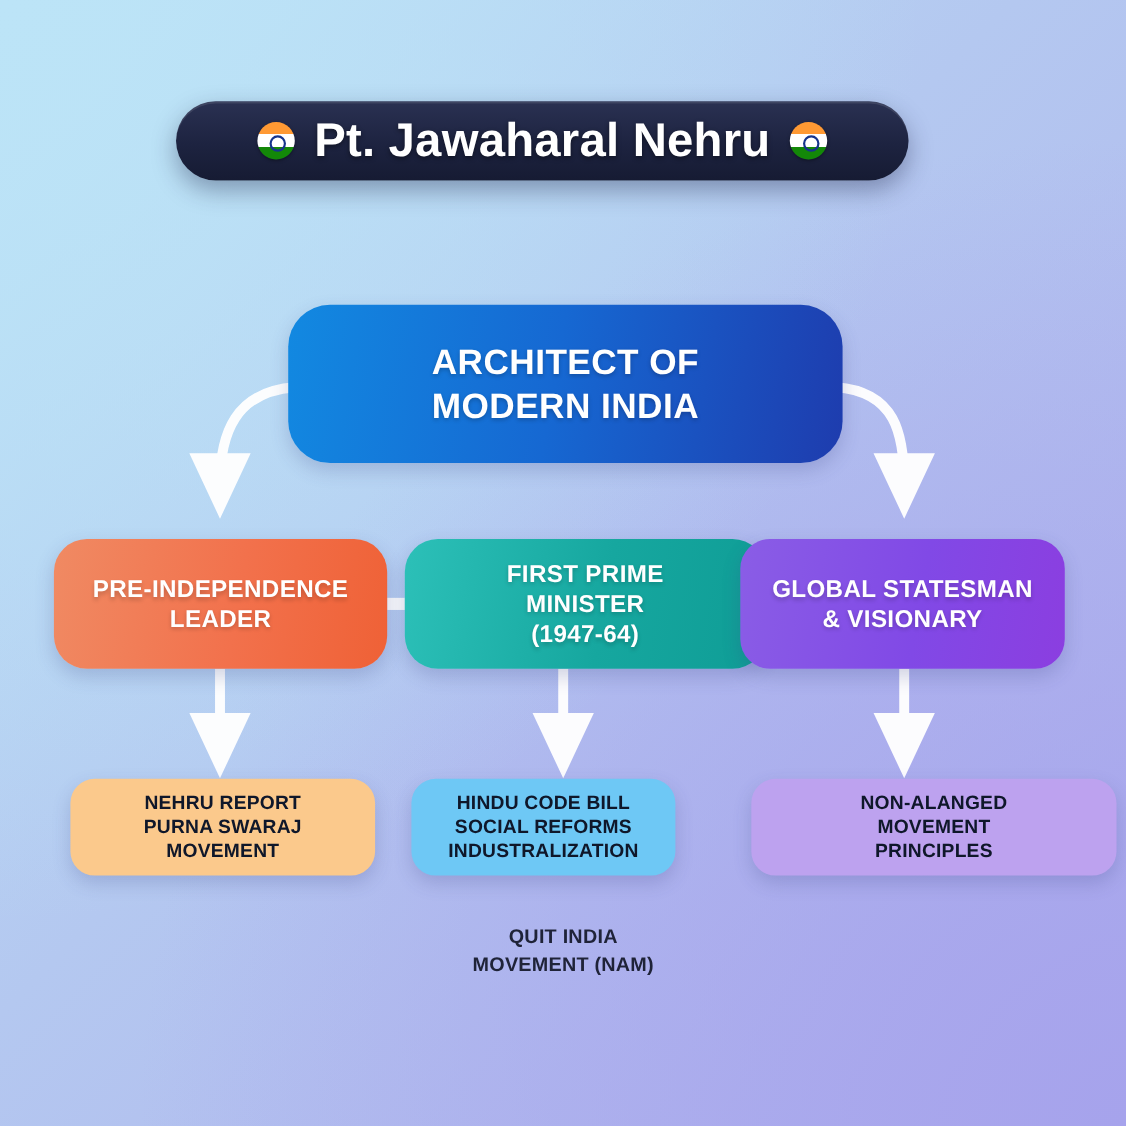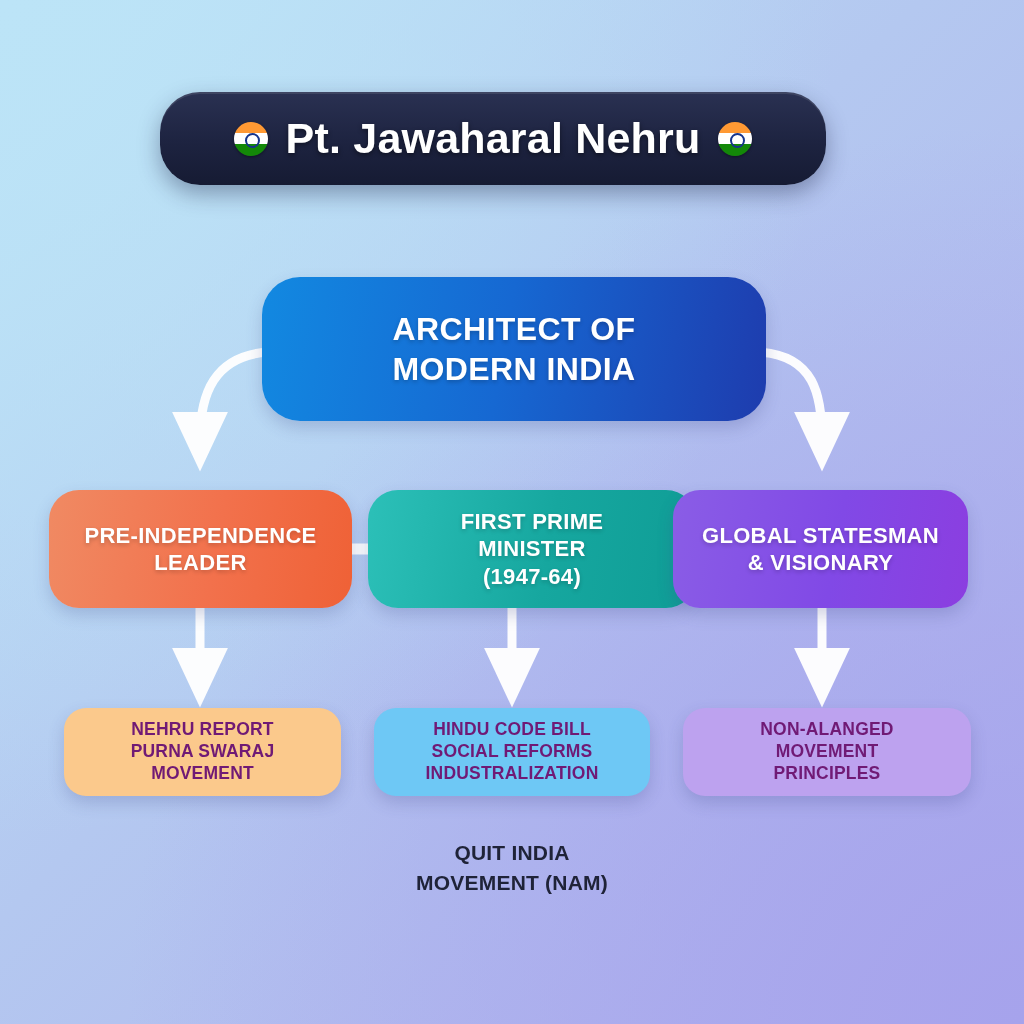--- a/index.html
+++ b/index.html
@@ -10,21 +10,21 @@
       radial-gradient(circle at 0% 0%, #bce4f7 0%, rgba(188,228,247,0) 58%),
       radial-gradient(circle at 100% 100%, #a6a3ec 0%, rgba(166,163,236,0) 62%),
       linear-gradient(135deg, #bbe2f6 0%, #b4c8f0 45%, #afaeed 100%);
     overflow:hidden;
     position:relative;
   }
   #stage { position:absolute; inset:0; }
 
   
   .title-pill{
-    position:absolute; left:160px; top:92px; width:666px; height:93px;
+    position:absolute; left:160px; top:92px; width:666px; height:72px;
     background:linear-gradient(180deg,#2a3152 0%,#1d2340 55%,#161b33 100%);
     border-radius:40px;
     display:flex; align-items:center; justify-content:center; gap:18px;
     box-shadow:0 9px 22px rgba(30,35,70,.38), 0 2px 0 rgba(255,255,255,.10) inset;
   }
   .title-text{
     color:#ffffff; font-size:43px; font-weight:bold; letter-spacing:.2px;
     white-space:nowrap; text-shadow:0 2px 5px rgba(0,0,0,.45);
   }
   .flag{
@@ -59,29 +59,29 @@
   
   .node.t2{ top:490px; height:118px; }
   .node.t2 .lbl{ color:#fff; font-size:22px; font-weight:bold; letter-spacing:.3px;
     text-shadow:0 2px 4px rgba(0,0,0,.20); }
   .node.t2.a{ left:49px;  width:303px; background:linear-gradient(100deg,#f08a63 0%,#f2714c 55%,#ef6136 100%); }
   .node.t2.b{ left:368px; width:328px; background:linear-gradient(100deg,#2cc0b8 0%,#16a79f 55%,#0f9d96 100%); }
   .node.t2.c{ left:673px; width:295px; background:linear-gradient(100deg,#8a5de6 0%,#8149e6 55%,#8b3ee0 100%);border-radius:27px; }
 
   
   .node.t3{ top:708px; height:88px; border-radius:22px; }
-  .node.t3 .lbl{ color:#701a75; font-size:17.5px; font-weight:bold; letter-spacing:.2px; }
+  .node.t3 .lbl{ color:#0f172a; font-size:17.5px; font-weight:bold; letter-spacing:.2px; }
   .node.t3.a{ left:64px;  width:277px; background:#fbc98c; }
-  .node.t3.b{ left:374px; width:276px; background:#6ec8f5; }
-  .node.t3.c{ left:683px; width:288px; background:#bda2ef; }
+  .node.t3.b{ left:374px; width:240px; background:#6ec8f5; }
+  .node.t3.c{ left:683px; width:332px; background:#bda2ef; }
 
   
   .caption{
     position:absolute; left:0; right:0; top:838px; text-align:center;
-    color:#1f2338; font-size:21px; font-weight:bold; line-height:1.45;
+    color:#1f2338; font-size:18px; font-weight:bold; line-height:1.45;
     white-space:pre-line; letter-spacing:.2px;
   }
 
   
   .conn{ position:absolute; inset:0; width:1024px; height:1024px; pointer-events:none; }
 </style>
 </head>
 <body>
 
 <div id="stage">

